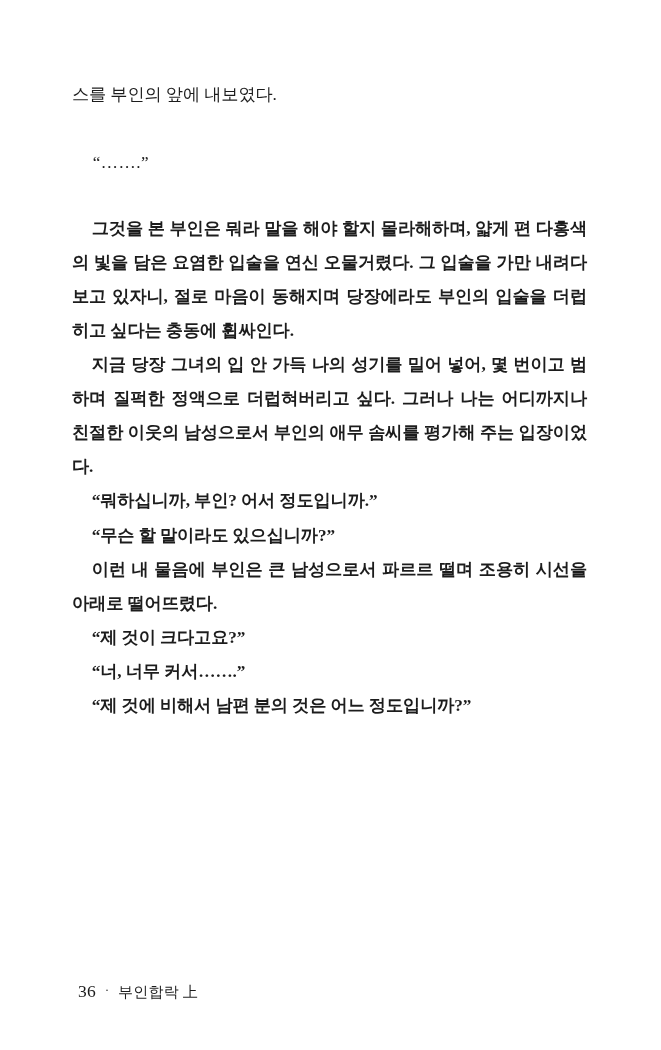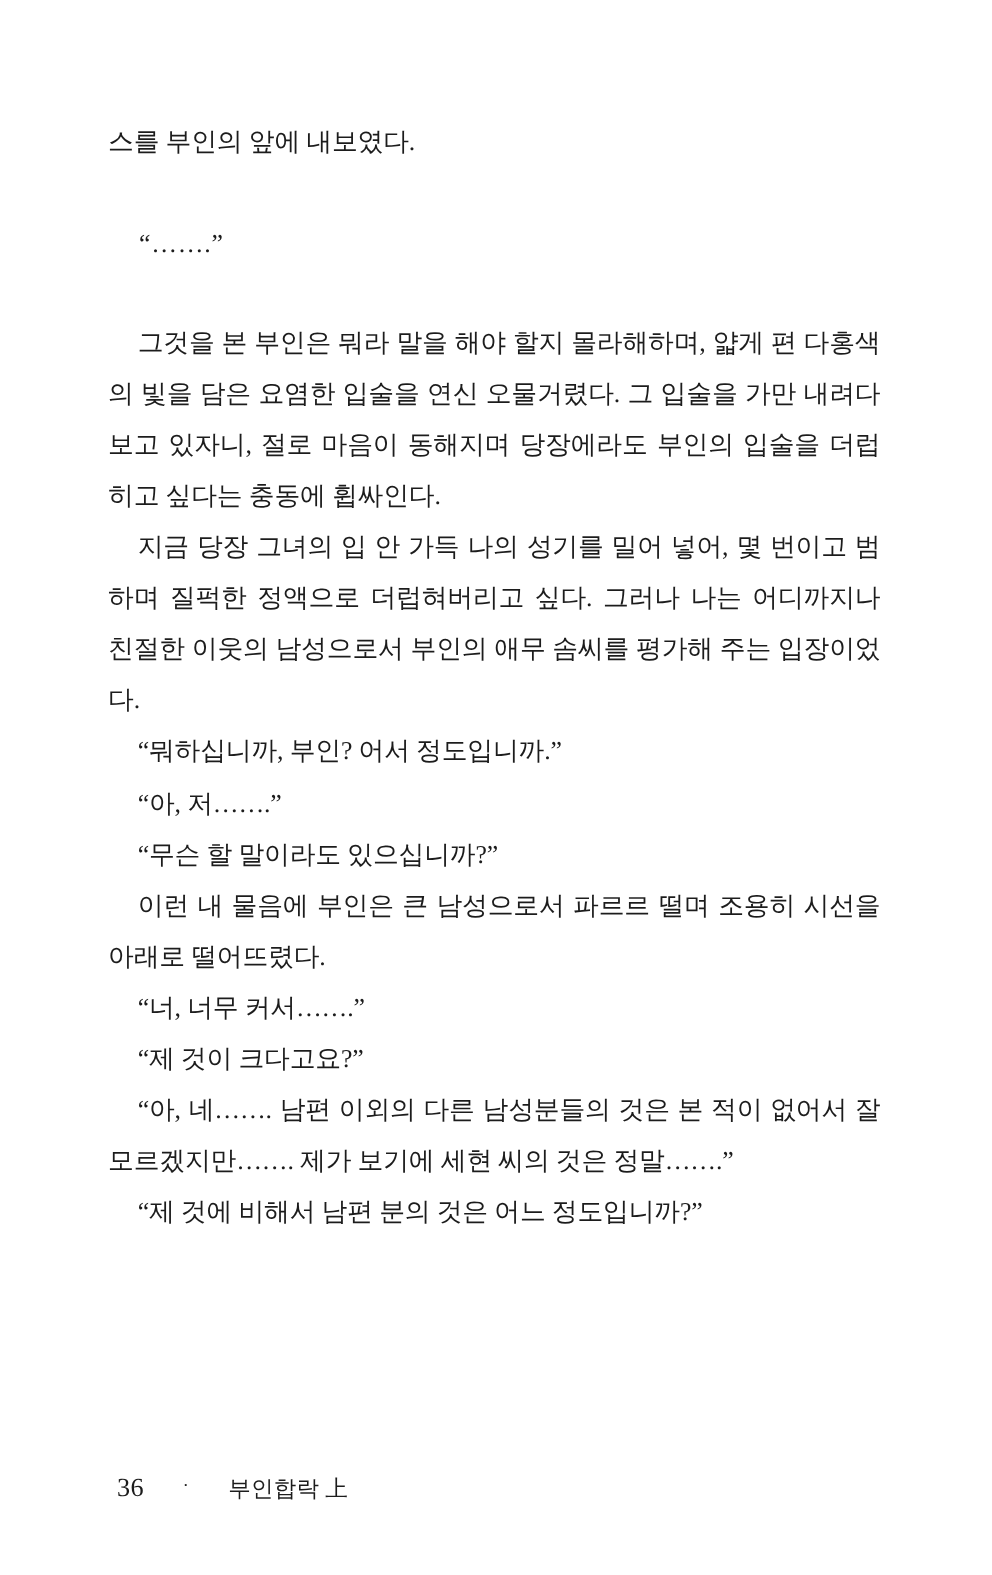--- a/index.html
+++ b/index.html
@@ -25,20 +25,21 @@
     font-size: 17.2px;
     line-height: 1.98;
     text-align: justify;
     text-justify: inter-character;
     letter-spacing: -0.1px;
     color: #1c1c1c;
   }
   p.para {
     margin: 0;
     text-indent: 1.15em;
+    font-weight: bold;
   }
   p.noindent {
     margin: 0;
     text-indent: 0;
   }
   p.blank-line {
     margin: 0;
     text-indent: 1.2em;
     letter-spacing: 0.5px;
   }
@@ -50,21 +51,21 @@
   }
   .footer {
     position: absolute;
     left: 78px;
     bottom: 48px;
     font-size: 16.5px;
     color: #1c1c1c;
     letter-spacing: 0.2px;
     display: flex;
     align-items: baseline;
-    gap: 26px;
+    gap: 9px;
   }
   .footer .pagenum {
     font-size: 17.5px;
   }
   .footer .sep {
     font-size: 12px;
     position: relative;
     top: -3px;
   }
   .footer .booktitle {
@@ -82,26 +83,24 @@
 
     <div class="gap-lg"></div>
 
     <p class="blank-line">“…….”</p>
 
     <div class="gap-md"></div>
 
     <p class="para">그것을 본 부인은 뭐라 말을 해야 할지 몰라해하며, 얇게 편 다홍색의 빛을 담은 요염한 입술을 연신 오물거렸다. 그 입술을 가만 내려다보고 있자니, 절로 마음이 동해지며 당장에라도 부인의 입술을 더럽히고 싶다는 충동에 휩싸인다.</p>
     <p class="para">지금 당장 그녀의 입 안 가득 나의 성기를 밀어 넣어, 몇 번이고 범하며 질퍽한 정액으로 더럽혀버리고 싶다. 그러나 나는 어디까지나 친절한 이웃의 남성으로서 부인의 애무 솜씨를 평가해 주는 입장이었다.</p>
     <p class="para">“뭐하십니까, 부인? 어서 정도입니까.”</p>
-    <p class="para">“아, 저…….”</p>
     <p class="para">“무슨 할 말이라도 있으십니까?”</p>
     <p class="para">이런 내 물음에 부인은 큰 남성으로서 파르르 떨며 조용히 시선을 아래로 떨어뜨렸다.</p>
+    <p class="para">“제 것이 크다고요?”</p>
     <p class="para">“너, 너무 커서…….”</p>
-    <p class="para">“제 것이 크다고요?”</p>
-    <p class="para">“아, 네……. 남편 이외의 다른 남성분들의 것은 본 적이 없어서 잘 모르겠지만……. 제가 보기에 세현 씨의 것은 정말…….”</p>
     <p class="para">“제 것에 비해서 남편 분의 것은 어느 정도입니까?”</p>
 
   </div>
 
   <div class="footer">
     <span class="pagenum">36</span>
     <span class="sep">·</span>
     <span class="booktitle">부인합락 上</span>
   </div>
 

